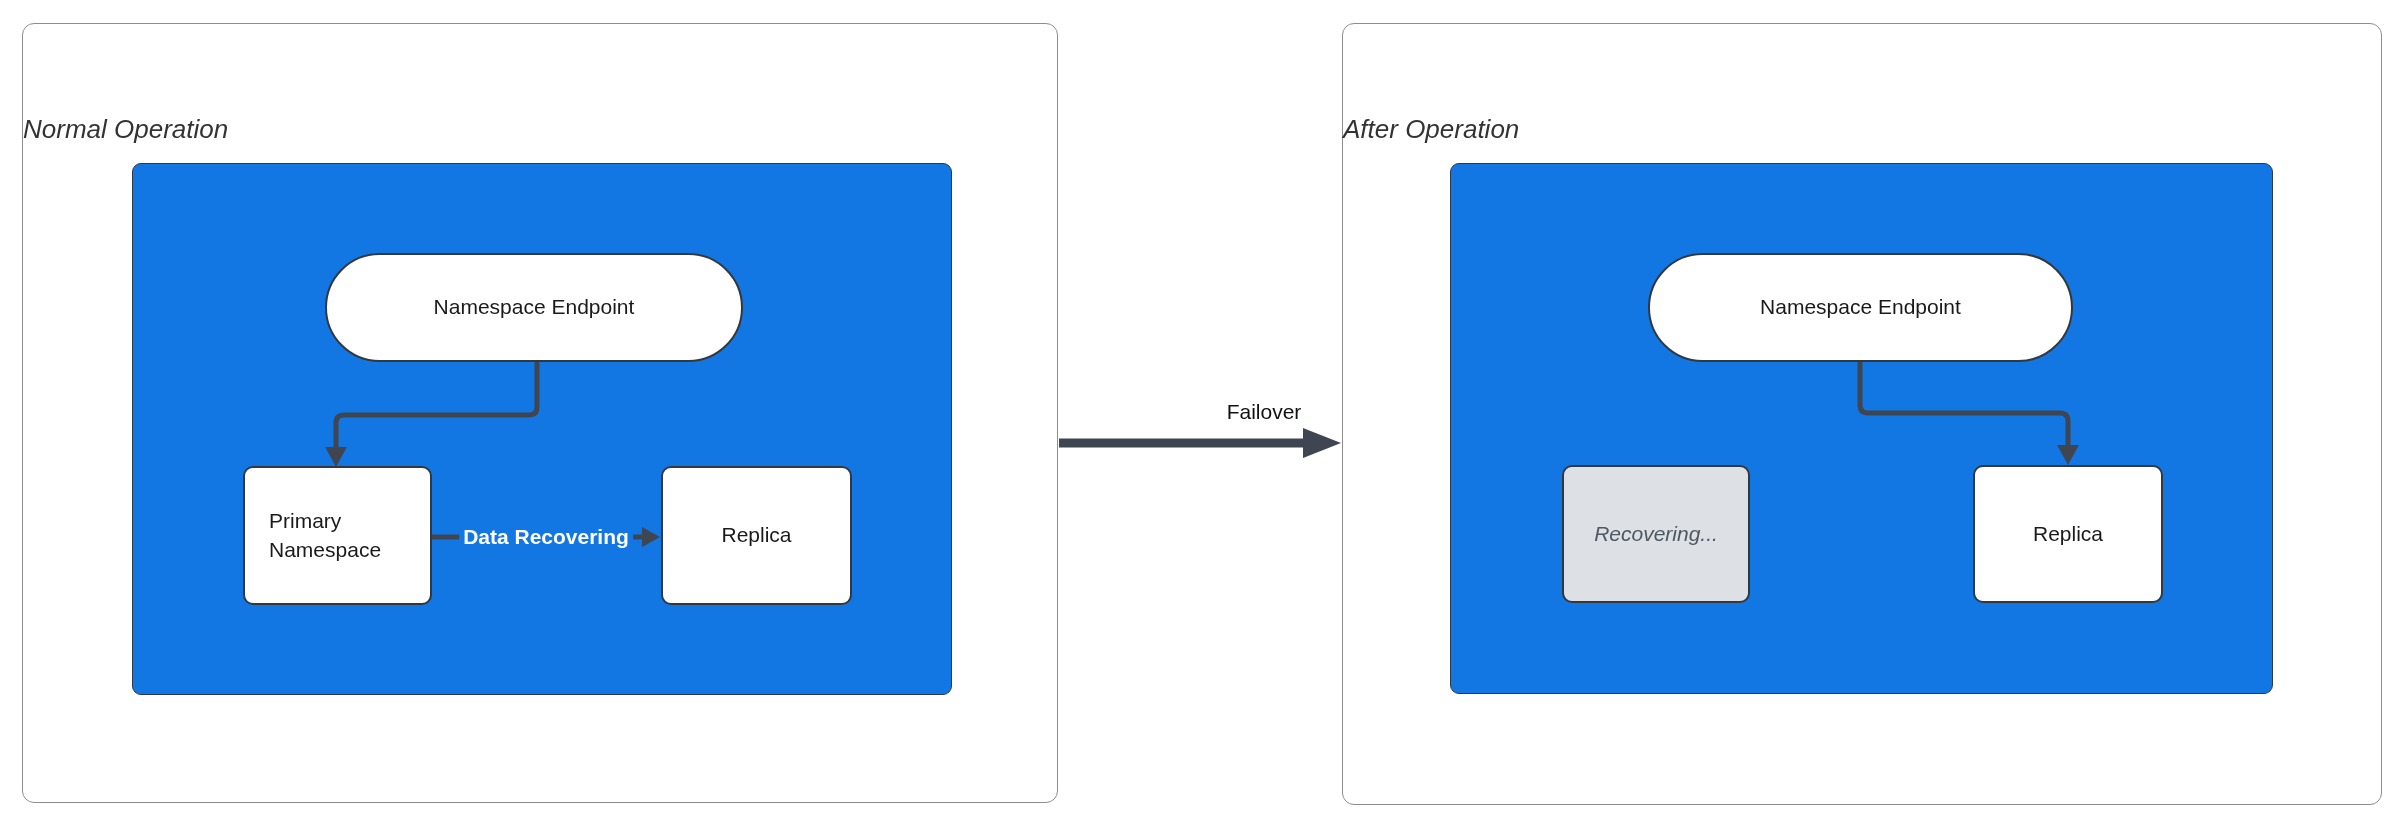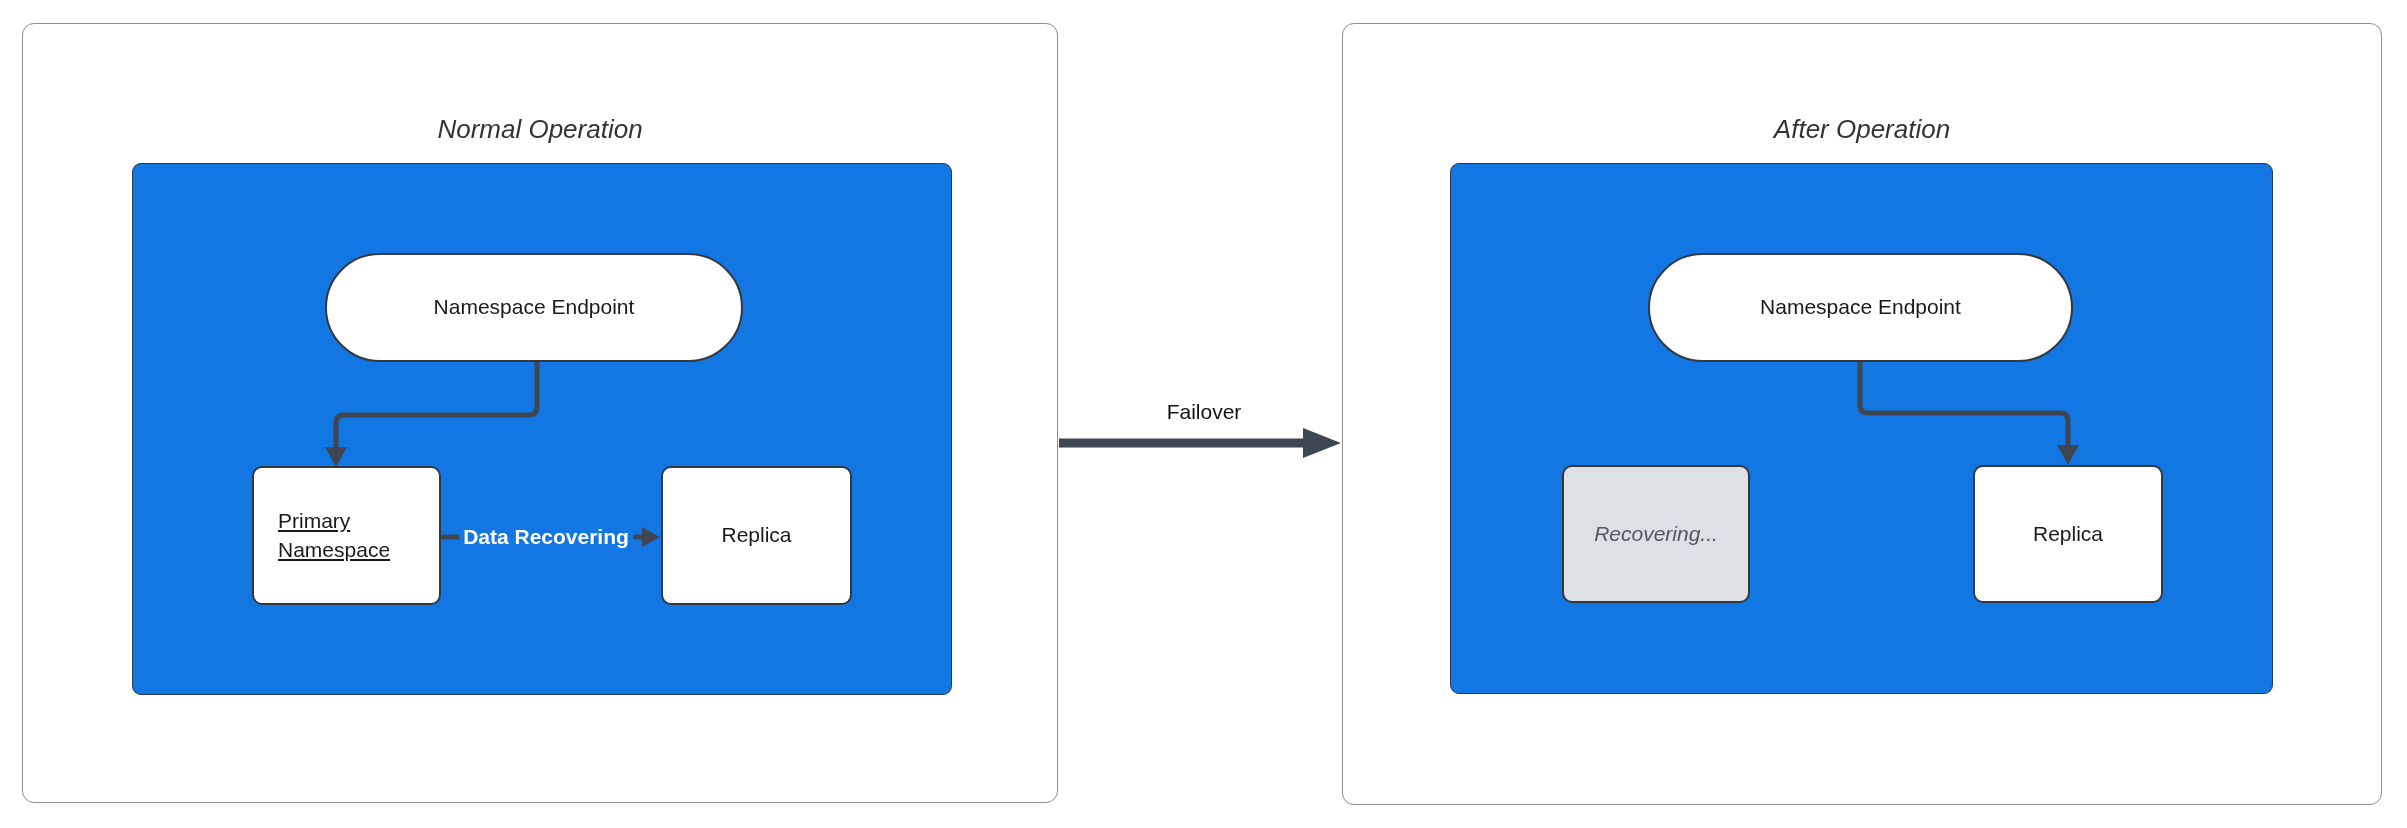--- a/index.html
+++ b/index.html
@@ -33,21 +33,20 @@
     border-radius: 12px;
   }
   .panel.left  { left: 22px;   top: 23px; width: 1036px; height: 780px; }
   .panel.right { left: 1342px; top: 23px; width: 1040px; height: 782px; }
 
   .panel-title {
     position: absolute;
     top: 90px;
     left: 0;
     width: 100%;
-    text-align: center;
     font-size: 26px;
     font-style: italic;
     color: var(--title-color);
   }
 
   .blue-container {
     position: absolute;
     background: var(--container-blue);
     border: 1px solid #2b3a4a;
     border-radius: 9px;
@@ -79,21 +78,21 @@
     border: 2px solid var(--node-border);
     color: var(--node-text);
     font-size: 21px;
     line-height: 1.35;
   }
   .node.pill { border-radius: 56px; }
   .node.box  { border-radius: 10px; padding: 0 24px; }
 
   .node.endpoint-left  { left: 325px;  top: 253px; width: 418px; height: 109px; }
   .node.endpoint-right { left: 1648px; top: 253px; width: 425px; height: 109px; }
-  .node.primary        { left: 252px;  top: 466px; width: 189px; height: 139px; text-decoration: underline; }
+  .node.primary        { left: 243px;  top: 466px; width: 189px; height: 139px; }
   .node.replica-left   { left: 661px;  top: 466px; width: 191px; height: 139px; }
   .node.recovering     { left: 1562px; top: 465px; width: 188px; height: 138px;
                          background: var(--recovering-fill);
                          color: var(--recovering-text);
                          font-style: italic; }
   .node.replica-right  { left: 1973px; top: 465px; width: 190px; height: 138px; }
 
   .edge-label {
     position: absolute;
     left: 546px;
@@ -102,21 +101,21 @@
     background: var(--container-blue);
     color: var(--edge-label-text);
     font-size: 21px;
     font-weight: bold;
     padding: 2px 4px;
     white-space: nowrap;
   }
 
   .failover-label {
     position: absolute;
-    left: 1204px;
+    left: 1264px;
     top: 412px;
     transform: translate(-50%, -50%);
     color: #111111;
     font-size: 21px;
     white-space: nowrap;
   }
 </style>
 </head>
 <body>
 

